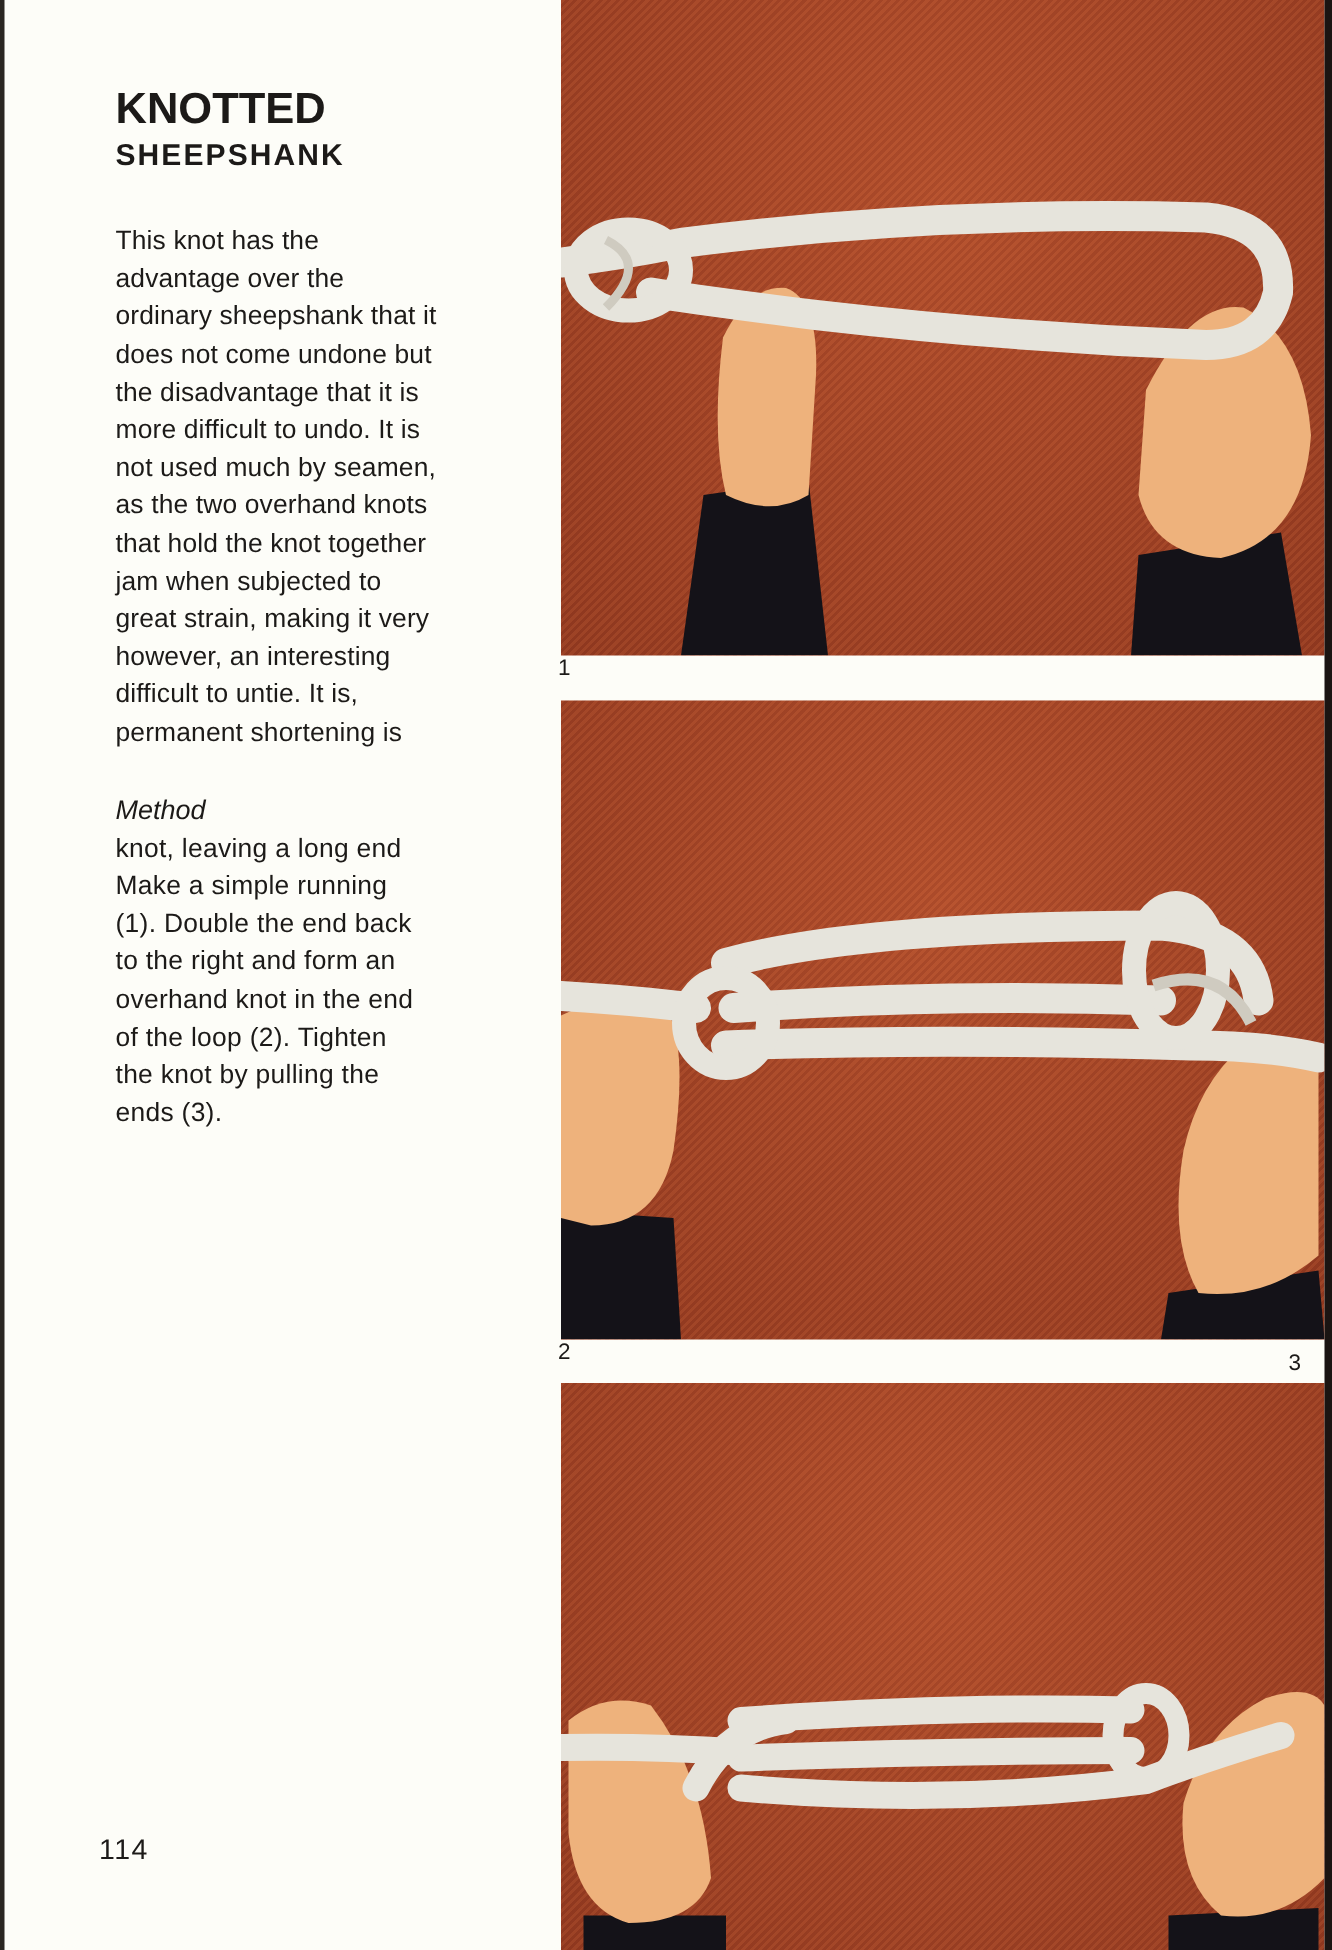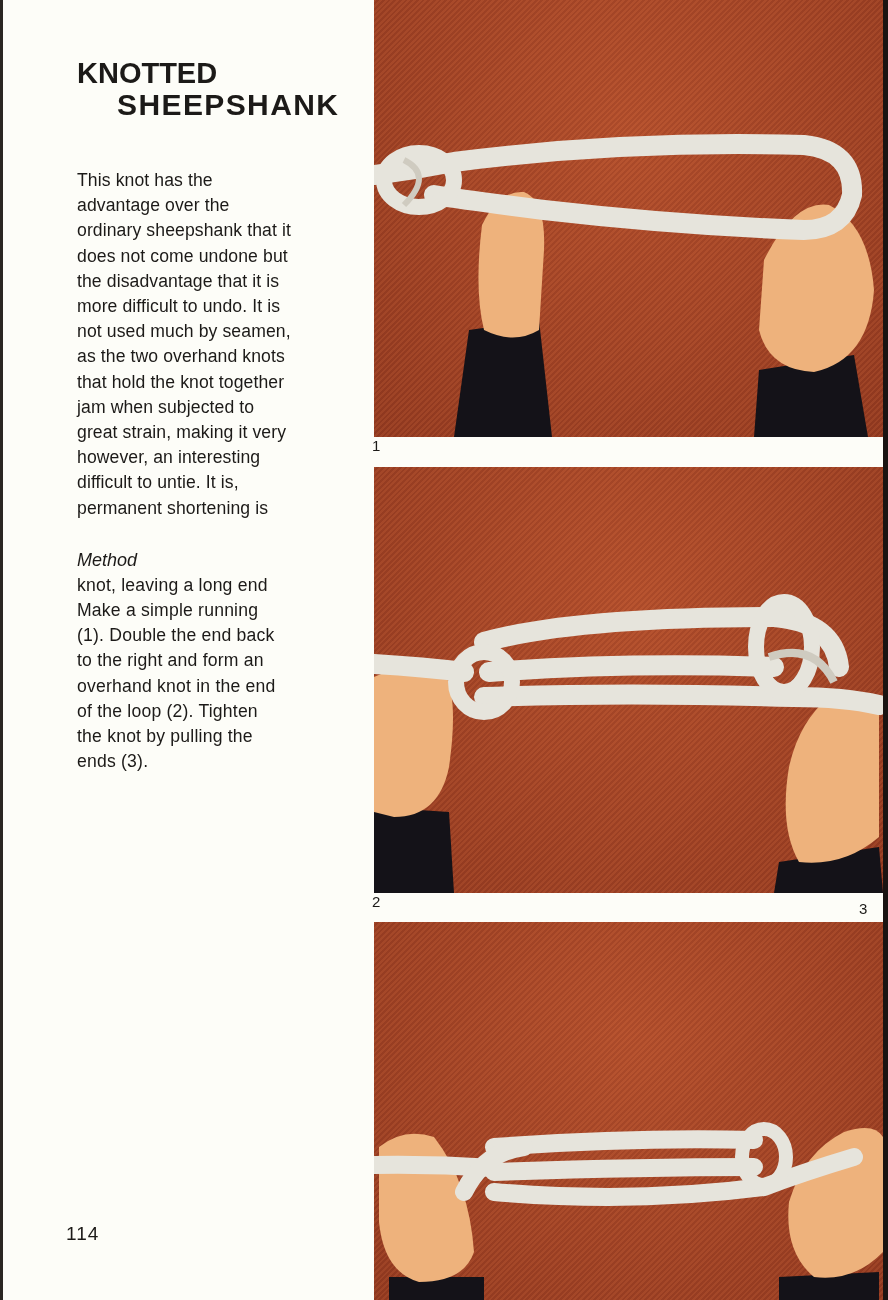--- a/index.html
+++ b/index.html
@@ -6,22 +6,22 @@
   body {
     width: 888px; height: 1300px; position: relative; overflow: hidden;
     background: #fdfdf8;
     font-family: "Liberation Sans", "DejaVu Sans", sans-serif;
     color: #1c1a18;
   }
   .spine { position: absolute; left: 0; top: 0; width: 3px; height: 1300px; background: #2a2622; }
   .text-col { position: absolute; left: 77px; top: 58px; width: 290px; }
   .title { margin: 0; font-weight: bold; line-height: 31px; letter-spacing: 0.3px; }
   .title .l1 { display: block; font-size: 29px; letter-spacing: 0; }
-  .title .l2 { display: block; font-size: 30px; letter-spacing: 1.4px; margin-left: 40px; }
-  .intro { margin: 48px 0 0 0; font-size: 17.6px; line-height: 25.2px; letter-spacing: 0.1px; }
+  .title .l2 { display: block; font-size: 20px; letter-spacing: 1.4px; }
+  .intro { margin: 28px 0 0 0; font-size: 17.6px; line-height: 25.2px; letter-spacing: 0.1px; }
   .intro span, .method-body span { display: block; white-space: nowrap; }
   .method-head { margin: 27px 0 0 0; font-size: 18px; font-style: italic; line-height: 25px; }
   .method-body { margin: 0; font-size: 17.6px; line-height: 25.2px; letter-spacing: 0.2px; }
   .page-num { position: absolute; left: 66px; top: 1223px; font-size: 19px; letter-spacing: 1px; }
 
   .photo { position: absolute; left: 374px; width: 509px; overflow: hidden;
     background: repeating-linear-gradient(135deg, #ad4c2c 0px, #ad4c2c 2px, #9c3f24 2px, #9c3f24 4px); }
   .photo::after { content: ""; position: absolute; inset: 0;
     background: radial-gradient(ellipse at 50% 30%, rgba(220,110,60,0.25), rgba(60,10,0,0.15)); }
   .photo svg { position: absolute; left: 0; top: 0; z-index: 1; }

